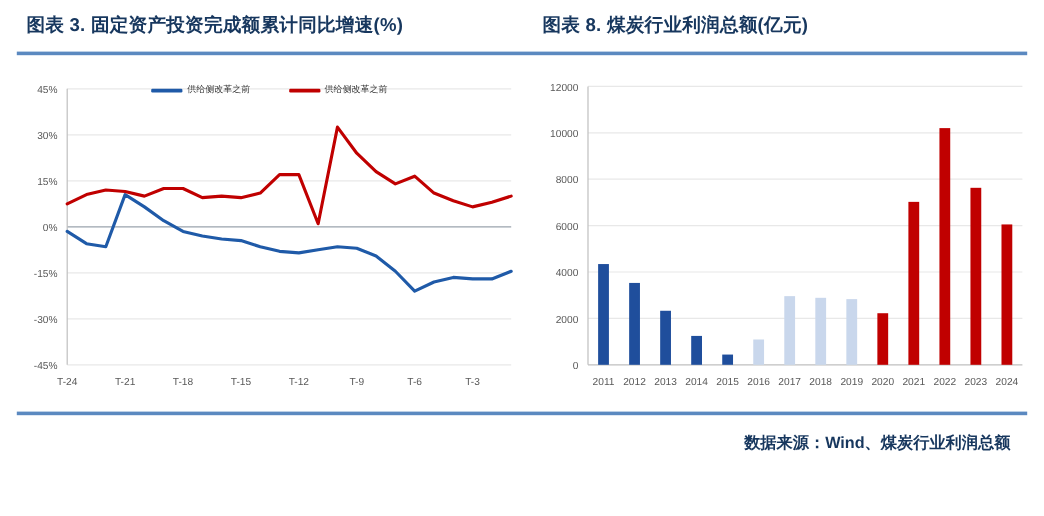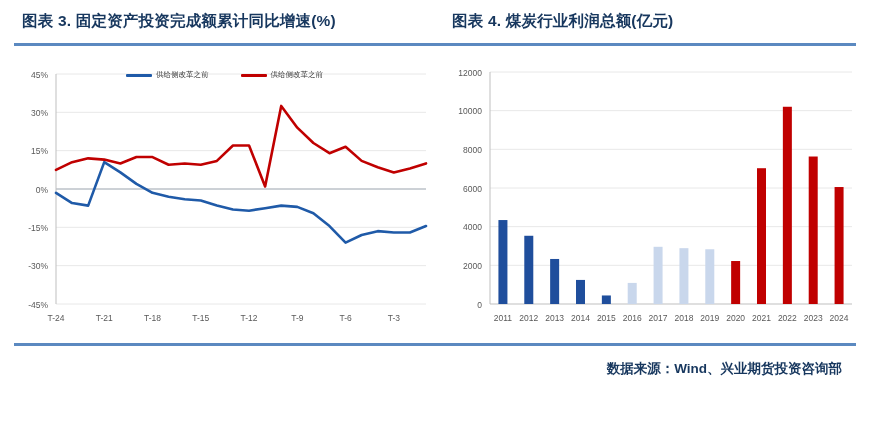--- a/index.html
+++ b/index.html
@@ -115,21 +115,21 @@
     fill: #595959;
   }
 </style>
 </head>
 <body>
 
 <div class="page">
 
   <div class="titles">
     <div class="chart-title left">图表 3.  固定资产投资完成额累计同比增速(%)</div>
-    <div class="chart-title right">图表 4.  煤炭行业利润总额(亿元)</div>
+    <div class="chart-title right">图表 8.  煤炭行业利润总额(亿元)</div>
   </div>
 
   <div class="rule top"></div>
   <div class="rule bottom"></div>
 
   <div class="panel left">
     <div class="legend">
       <div class="legend-item">
         <span class="legend-swatch" style="background: rgb(31, 90, 168);"></span>
         <span class="legend-label">供给侧改革之前</span>
@@ -213,15 +213,15 @@
           <rect x="344.86" y="54.76" width="9" height="197.24" fill="#c00000"></rect>
           <text x="349.3571428571429" y="269" text-anchor="middle" font-size="8.5" class="axlab">2022</text>
           <rect x="370.71" y="104.51" width="9" height="147.49" fill="#c00000"></rect>
           <text x="375.2142857142857" y="269" text-anchor="middle" font-size="8.5" class="axlab">2023</text>
           <rect x="396.57" y="135.03" width="9" height="116.97" fill="#c00000"></rect>
           <text x="401.07142857142856" y="269" text-anchor="middle" font-size="8.5" class="axlab">2024</text>
         </svg>
     </div>
   </div>
 
-  <div class="source">数据来源：Wind、兴业期货投资咨询部</div>
+  <div class="source">数据来源：Wind、煤炭行业利润总额</div>
 
 </div>
 
 </body></html>

